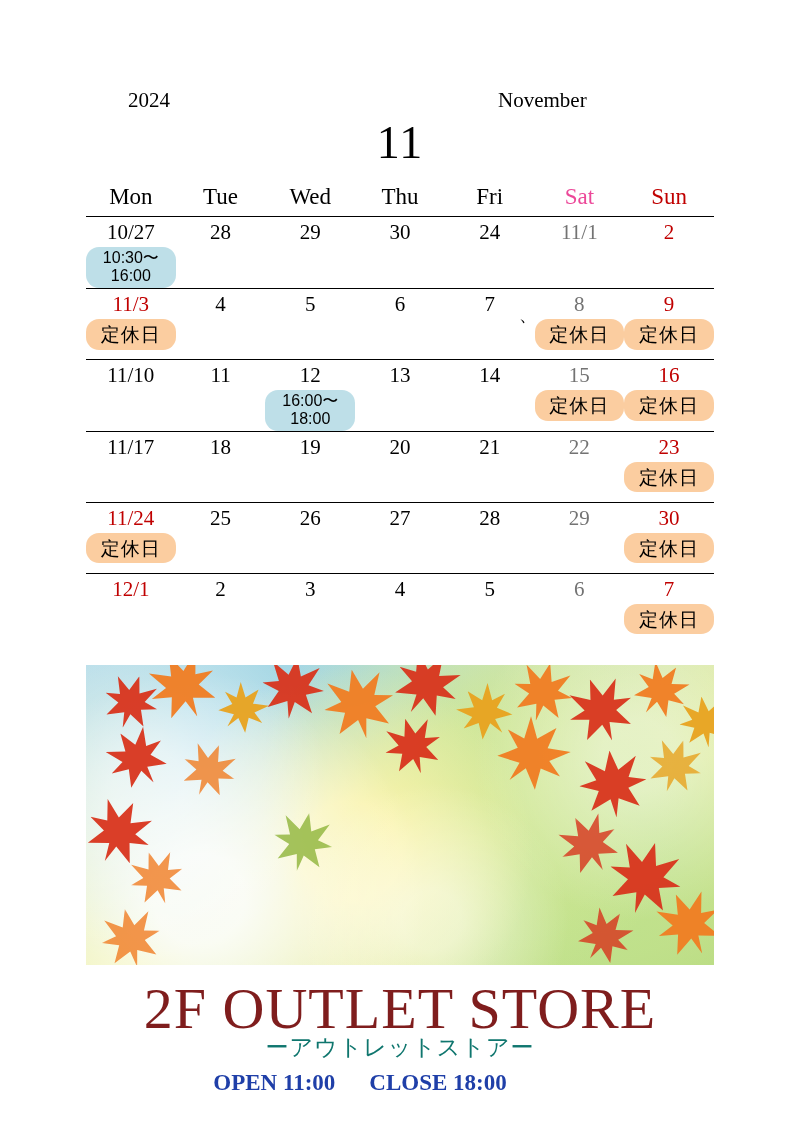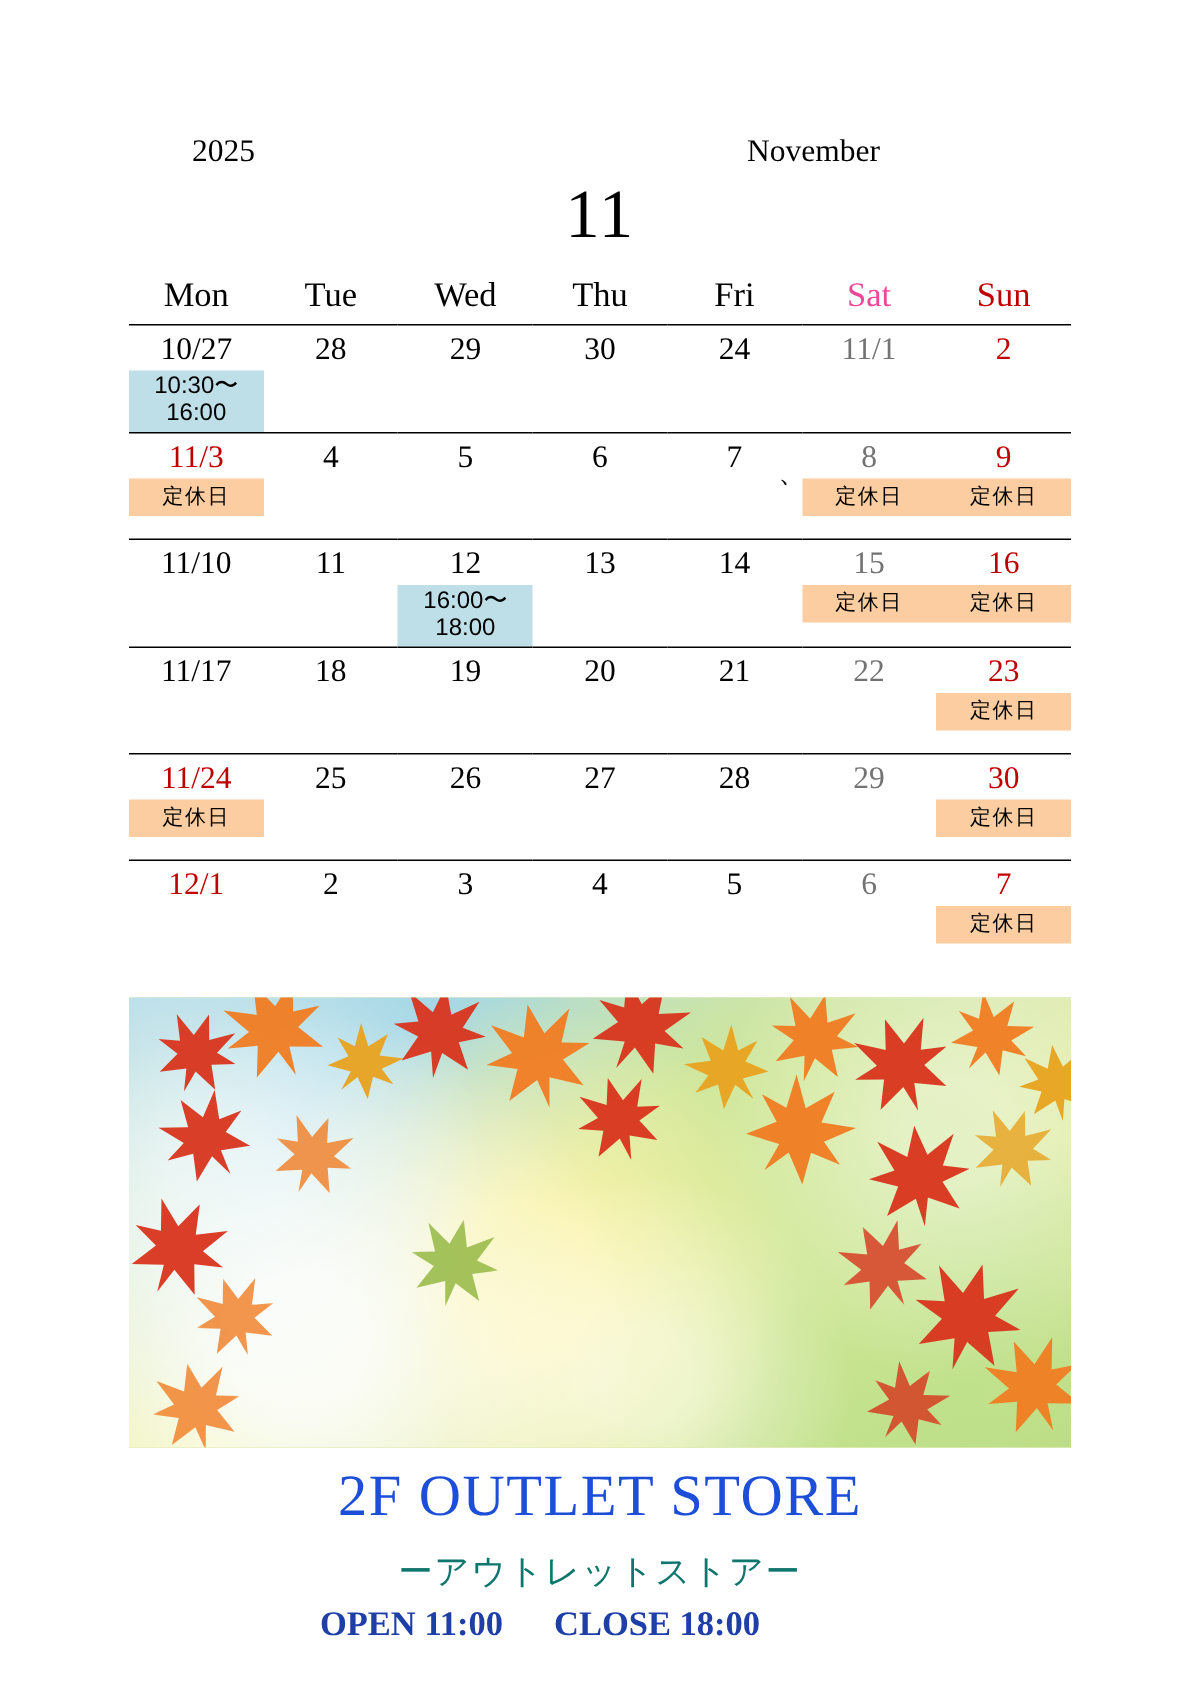--- a/index.html
+++ b/index.html
@@ -102,24 +102,25 @@
 
   .chip {
     display: block;
     width: 100%;
     box-sizing: border-box;
     font-size: 17px;
     line-height: 1.15;
     padding: 3px 0 3px 0;
     text-align: center;
     font-family: "Liberation Sans", sans-serif;
+    border-radius: 13px;
   }
   .chip.closed {
     background: #fbcda0;
-    font-size: 14px;
+    font-size: 19px;
     font-family: "Liberation Serif", serif;
     padding: 5px 0 4px 0;
     letter-spacing: 1px;
   }
   .chip.hours {
     background: #bedfe8;
     font-size: 16px;
     padding: 2px 0 2px 0;
   }
   .chip.hours span { display: block; }
@@ -170,22 +171,22 @@
   .leaf.g { background: #8fb43a; }
   .leaf.soft { filter: blur(2px); opacity: 0.8; }
 
   
   .title {
     position: absolute;
     left: 0;
     top: 975px;
     width: 800px;
     text-align: center;
-    color: #1d4ed8;
-    font-size: 39px;
+    color: #7f1d1d;
+    font-size: 58px;
     letter-spacing: 1px;
   }
   .subtitle {
     position: absolute;
     left: 0;
     top: 1032px;
     width: 800px;
     text-align: center;
     color: #0f766e;
     font-size: 23px;
@@ -204,21 +205,21 @@
     font-family: "Liberation Serif", serif;
   }
   .hours-line .gap { display: inline-block; width: 34px; }
 </style>
 </head>
 <body>
 
 <div class="page">
 
   <div class="hdr">
-    <div class="year">2025</div>
+    <div class="year">2024</div>
     <div class="monthname">November</div>
   </div>
   <div class="bignum">11</div>
 
   <table class="cal">
     <colgroup>
       <col>
         <col>
         <col>
         <col>

